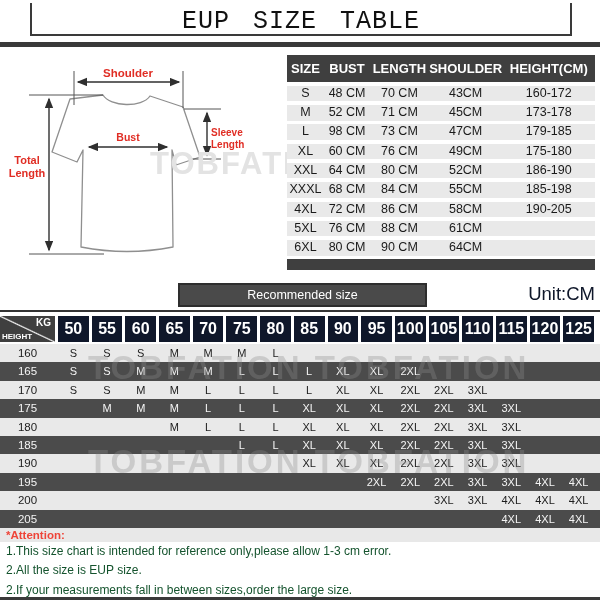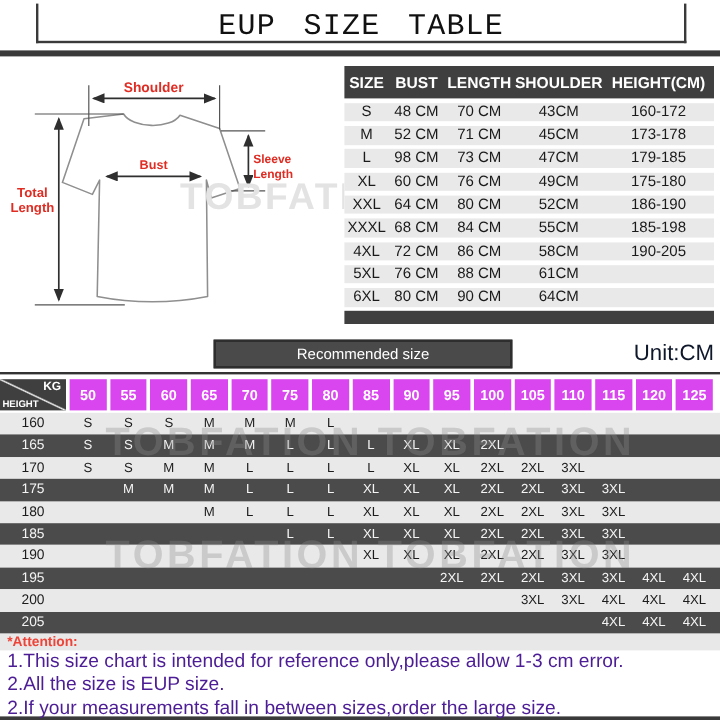--- a/index.html
+++ b/index.html
@@ -32,37 +32,37 @@
 
   
   .rec-btn{position:absolute;left:178px;top:283px;width:245px;height:20px;background:#4a4a4a;
            border:2px solid #2e2e2e;color:#fff;font-size:12.5px;text-align:center;line-height:20px;z-index:4;}
   .unit{position:absolute;left:500px;top:283px;width:95px;text-align:right;font-size:18.5px;color:#0f172a;z-index:4;}
 
   
   .mx-topline{position:absolute;left:0;top:310px;width:600px;height:2px;background:#333;}
   .matrix{position:absolute;left:0;top:316px;width:600px;z-index:1;}
   .mx-header{display:grid;grid-template-columns:55px repeat(16,1fr);gap:3px;height:26px;padding-right:6px;}
-  .mx-hcell{background:#d946ef;color:#fff;font-size:12px;font-weight:bold;text-align:center;line-height:26px;}
+  .mx-hcell{background:#0f172a;color:#fff;font-size:16px;font-weight:bold;text-align:center;line-height:26px;}
   .mx-corner{position:relative;background:linear-gradient(to top right,rgba(0,0,0,0) calc(50% - 1.3px),
              #f0f0f0 calc(50% - .2px),rgba(0,0,0,0) calc(50% + 1.1px)),#3f3f3f;color:#fff;}
   .mx-corner .kg{position:absolute;right:4px;top:1px;font-size:10px;font-weight:bold;padding-left:38px;}
   .mx-corner .ht{position:absolute;left:2px;bottom:1px;font-size:8px;font-weight:bold;}
   .mx-body{display:block;margin-top:2px;}
   .mx-row{display:grid;grid-template-columns:55px repeat(16,1fr);gap:3px;height:18.4px;padding-right:6px;}
   .mx-row div{font-size:11px;text-align:center;line-height:18.4px;overflow:hidden;}
   .mx-row .hcell{font-size:11.5px;}
   .mx-row:nth-of-type(odd){background:#e9e9e9;color:#1c1c1c;}
   .mx-row:nth-of-type(even){background:#4b4b4b;color:#f4f4f4;}
 
   
   .att-bar{position:absolute;left:0;top:528px;width:600px;height:14px;background:#e8e8e8;z-index:4;}
   .att-bar span{display:block;padding-left:6px;font-size:11.5px;font-weight:bold;color:#ee4438;line-height:14px;}
   .notes{position:absolute;left:0;top:542px;width:600px;z-index:4;}
-  .notes div{padding-left:6px;font-size:16px;line-height:19.3px;color:#4c1d95;}
+  .notes div{padding-left:6px;font-size:12px;line-height:19.3px;color:#14532d;}
 </style>
 </head>
 <body>
 
 <div id="screen">
 
   <div class="title-box">
     <div class="title-text">EUP SIZE TABLE</div>
   </div>
   <div class="top-divider"></div>

